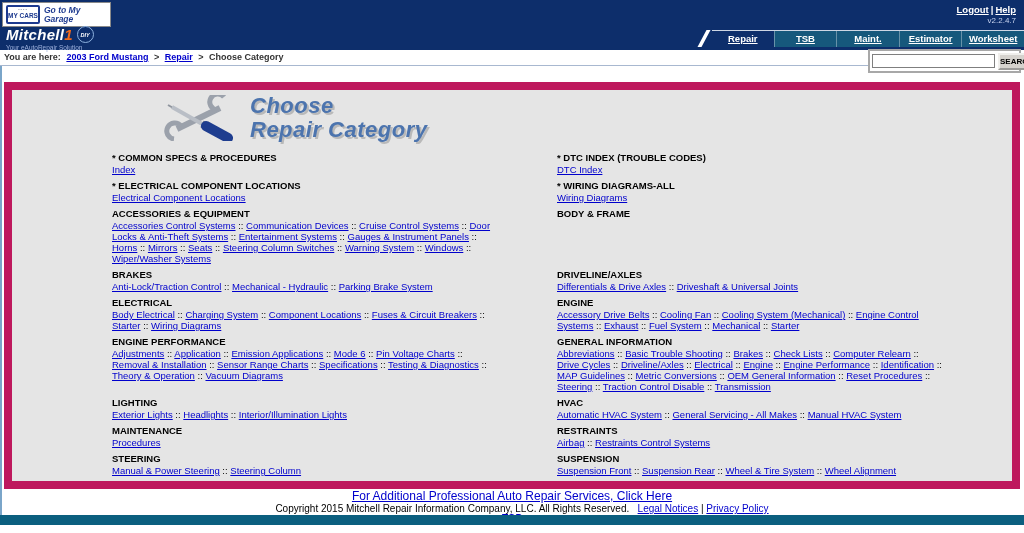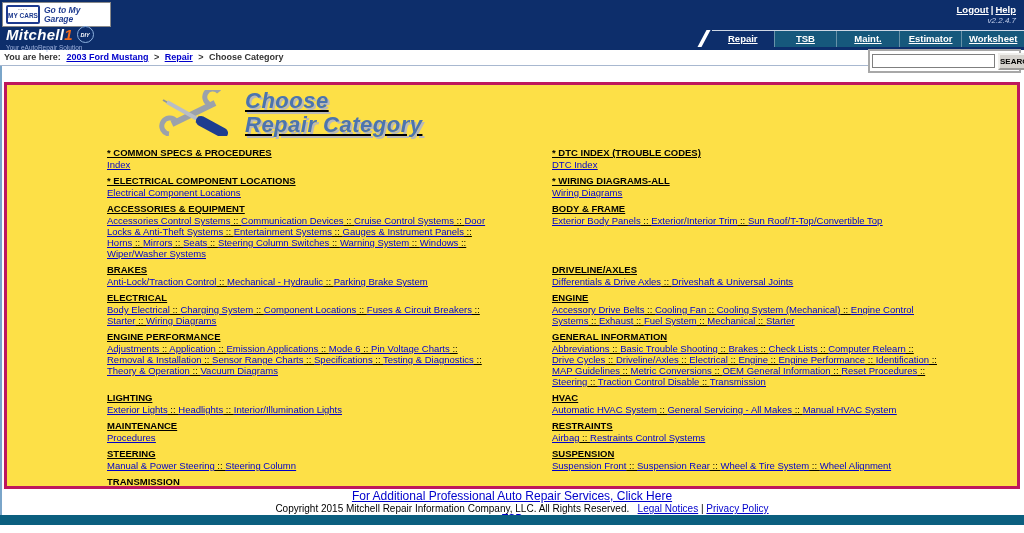--- a/index.html
+++ b/index.html
@@ -16,21 +16,21 @@
   .plate { width:34px; height:19px; border:2px solid #1d3a8f; border-radius:2px;
     background:#fff; display:flex; flex-direction:column; align-items:center; }
   .plate-top { font-size:4px; line-height:5px; color:#7d8699; letter-spacing:1px; }
   .plate-text { font-size:6.5px; line-height:7px; font-weight:bold; color:#1d3a8f; }
   .garage-label { margin-left:4px; font-style:italic; font-weight:bold; font-size:8.5px;
     line-height:9px; color:#1d3a8f; }
 
   .logout-row { position:absolute; right:8px; top:4px; font-size:9.5px; font-weight:bold; }
   .logout-row a { color:#fff; text-decoration:underline; cursor:pointer; }
   .logout-sep { color:#fff; margin:0 2px; }
-  .version { position:absolute; right:8px; top:16px; font-size:8px; font-style:italic; color:#c6d2ee; }
+  .version { position:absolute; right:8px; top:16px; font-size:8px; color:#c6d2ee; }
 
   .logo { position:absolute; left:6px; top:26px; }
   .logo-line { display:flex; align-items:center; }
   .logo-brand { font-size:15px; font-weight:bold; font-style:italic; color:#fff; letter-spacing:.3px; }
   .logo-brand-suffix { font-size:15px; font-weight:bold; font-style:italic; color:#f26a1b; }
   .logo-badge { margin-left:4px; width:17px; height:17px; border-radius:50%;
     background:#0d2e6b; border:1px solid #8fb3e0; color:#fff; font-size:5.5px; font-weight:bold;
     font-style:italic; display:flex; align-items:center; justify-content:center; }
   .logo-tagline { font-size:6.5px; color:#9db0dc; margin-top:1px; }
 
@@ -55,22 +55,22 @@
   
   .search-panel { position:absolute; top:49px; right:3px; width:153px; height:24px;
     background:#fff; border:2px solid #a8a8a8; display:flex; align-items:center;
     padding:0 2px; z-index:6; }
   .search-input { flex:1; height:14px; border:1px solid #7f7f7f; font-size:9px; padding:0 2px; }
   .search-button { margin-left:3px; width:42px; height:17px; font-size:8px; font-weight:bold;
     color:#000; background:#d6d3ce; border:2px outset #f0efec; cursor:pointer;
     font-family:"Liberation Sans",sans-serif; }
 
   
-  .main-panel { margin:16px 4px 0 4px; height:407px; background:#fde047;
-    border:3px solid #be185d; overflow:hidden;text-decoration:underline; }
+  .main-panel { margin:16px 4px 0 4px; height:407px; background:#e5e5e5;
+    border:8px solid #be185d; overflow:hidden; }
   .title-block { display:flex; align-items:center; margin:4px 0 6px 148px; }
   .tools-icon { margin-right:12px; }
   .page-title { font-size:22px; line-height:24px; font-weight:bold; font-style:italic;
     color:#4c74ae; text-shadow:2px 2px 0 #b9b9b9; letter-spacing:.5px; }
 
   .categories { padding:4px 0 0 100px; display:grid; grid-template-columns:385px 385px;
     column-gap:60px; row-gap:5px; }
   .cat-cell {}
   .cat-heading { font-size:9.5px; line-height:12px; font-weight:bold; color:#000; }
   .cat-links { font-size:9.5px; line-height:11px; color:#000; }
@@ -173,21 +173,20 @@
         <div class="cat-cell">
           <div class="cat-heading">* WIRING DIAGRAMS-ALL</div>
           <div class="cat-links"><a class="cat-link">Wiring Diagrams</a></div>
         </div>
         <div class="cat-cell">
           <div class="cat-heading">ACCESSORIES &amp; EQUIPMENT</div>
           <div class="cat-links"><a class="cat-link">Accessories Control Systems</a><span class="cat-sep"> :: </span><a class="cat-link">Communication Devices</a><span class="cat-sep"> :: </span><a class="cat-link">Cruise Control Systems</a><span class="cat-sep"> :: </span><a class="cat-link">Door Locks &amp; Anti-Theft Systems</a><span class="cat-sep"> :: </span><a class="cat-link">Entertainment Systems</a><span class="cat-sep"> :: </span><a class="cat-link">Gauges &amp; Instrument Panels</a><span class="cat-sep"> :: </span><a class="cat-link">Horns</a><span class="cat-sep"> :: </span><a class="cat-link">Mirrors</a><span class="cat-sep"> :: </span><a class="cat-link">Seats</a><span class="cat-sep"> :: </span><a class="cat-link">Steering Column Switches</a><span class="cat-sep"> :: </span><a class="cat-link">Warning System</a><span class="cat-sep"> :: </span><a class="cat-link">Windows</a><span class="cat-sep"> :: </span><a class="cat-link">Wiper/Washer Systems</a></div>
         </div>
         <div class="cat-cell">
           <div class="cat-heading">BODY &amp; FRAME</div>
-          <div class="cat-links"><a class="cat-link">Exterior Body Panels</a><span class="cat-sep"> :: </span><a class="cat-link">Exterior/Interior Trim</a><span class="cat-sep"> :: </span><a class="cat-link">Sun Roof/T-Top/Convertible Top</a></div>
         </div>
         <div class="cat-cell">
           <div class="cat-heading">BRAKES</div>
           <div class="cat-links"><a class="cat-link">Anti-Lock/Traction Control</a><span class="cat-sep"> :: </span><a class="cat-link">Mechanical - Hydraulic</a><span class="cat-sep"> :: </span><a class="cat-link">Parking Brake System</a></div>
         </div>
         <div class="cat-cell">
           <div class="cat-heading">DRIVELINE/AXLES</div>
           <div class="cat-links"><a class="cat-link">Differentials &amp; Drive Axles</a><span class="cat-sep"> :: </span><a class="cat-link">Driveshaft &amp; Universal Joints</a></div>
         </div>
         <div class="cat-cell">

